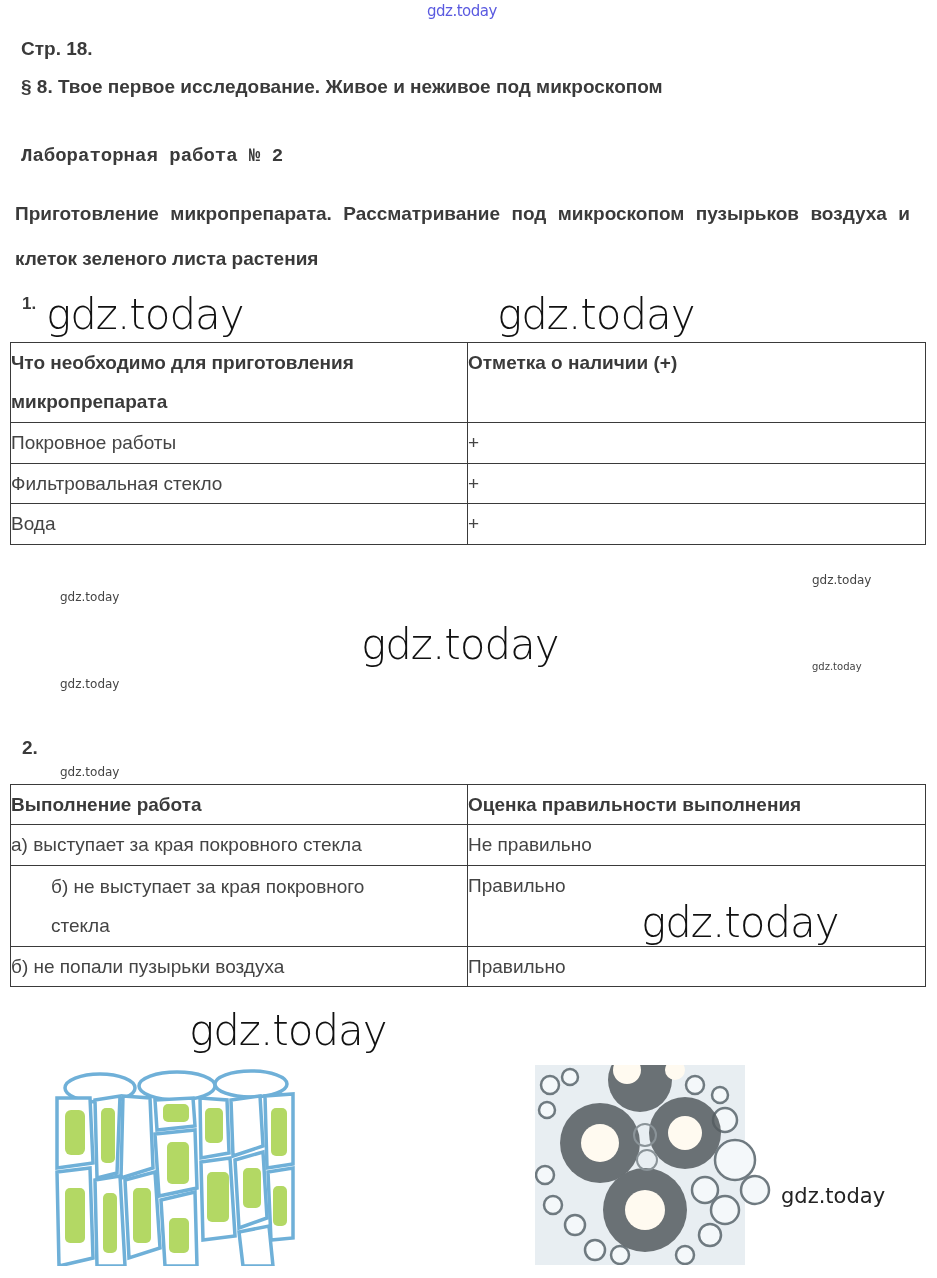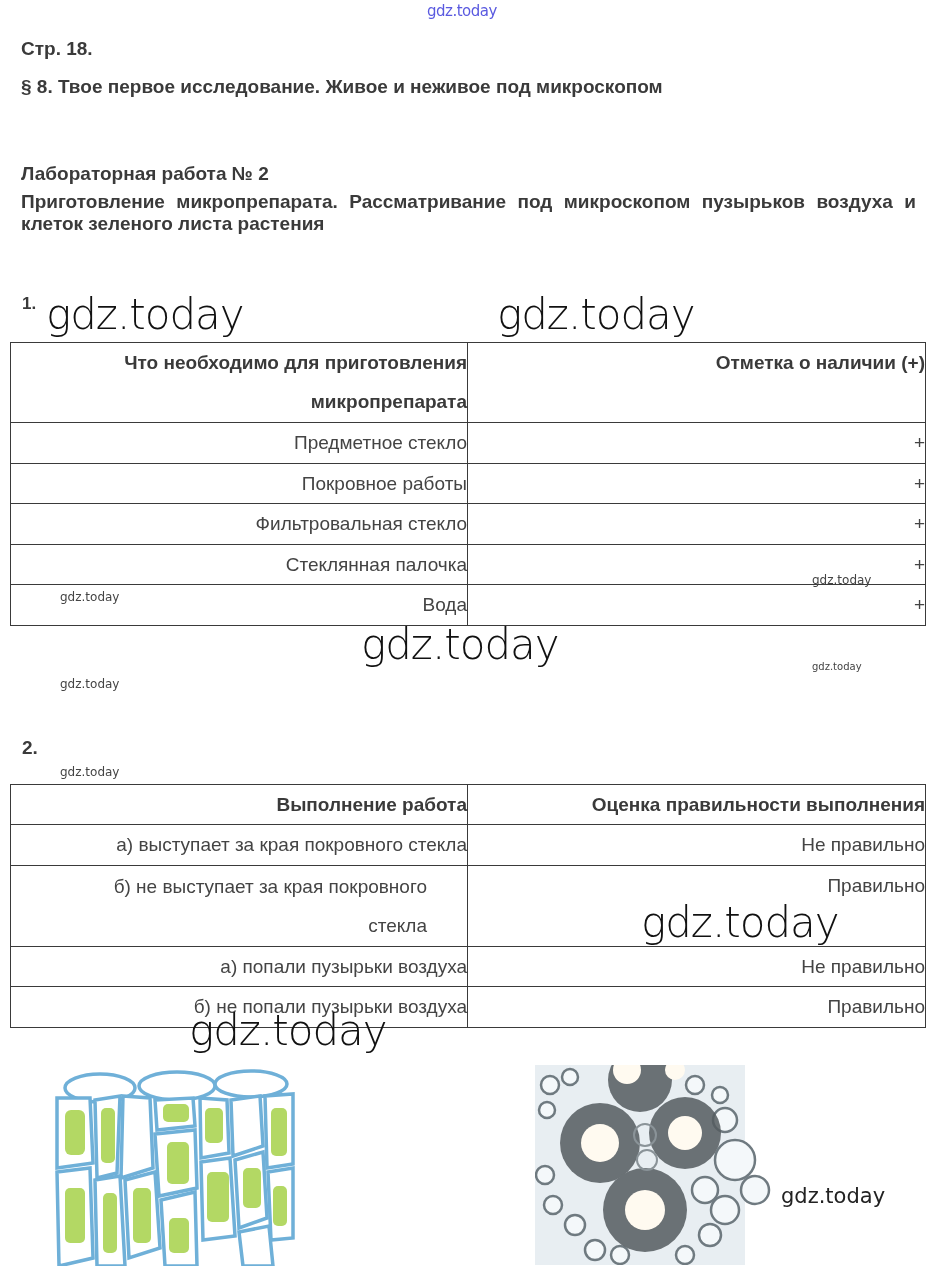--- a/index.html
+++ b/index.html
@@ -1,28 +1,28 @@
 <!DOCTYPE html>
 <html><head>
 <meta charset="utf-8">
 <style>
   * { margin:0; padding:0; box-sizing:border-box; }
   html, body { width:937px; height:1278px; background:#ffffff; overflow:hidden; }
   body { position:relative; font-family:"Liberation Sans", "DejaVu Sans", sans-serif; color:#333333; }
   .abs { position:absolute; }
   .wm-top { left:427px; top:2px; font-family:"DejaVu Sans", sans-serif; font-size:15px; color:#5a5ae0; letter-spacing:-0.5px; }
   .bold-line { left:21px; font-size:19px; font-weight:bold; color:#3a3a3a; }
-  .justify { left:21px; width:895px; font-size:19px; font-weight:bold; color:#3a3a3a; line-height:22px; text-align:justify; }
+  .justify { left:15px; width:895px; font-size:19px; font-weight:bold; color:#3a3a3a; line-height:45px; text-align:justify; }
   .num { left:22px; font-size:19px; font-weight:bold; color:#3a3a3a; }
   .wm-big { font-family:"DejaVu Sans", sans-serif; font-size:42px; font-weight:200; color:#111; letter-spacing:-1px; }
   .wm-small { font-family:"DejaVu Sans", sans-serif; font-size:12px; color:#444; }
   .wm-mid { font-family:"DejaVu Sans", sans-serif; font-size:21px; color:#222; }
 
   table.t { position:absolute; left:10px; width:915px; border-collapse:collapse; table-layout:fixed; }
-  table.t td, table.t th { border:1.5px solid #3a3a3a; text-align:right; vertical-align:top; font-size:19px; color:#444; }
+  table.t td, table.t th { border:1.5px solid #3a3a3a; text-align:left; vertical-align:top; font-size:19px; color:#444; }
   table.t th { font-weight:bold; color:#3a3a3a; line-height:39px; padding-top:0; }
   table.t td { font-weight:normal; line-height:39px; }
   table.t col.c1 { width:457px; }
   table.t col.c2 { width:458px; }
   .plus { font-size:18px; color:#333; }
 
   #t1 { top:342px; }
   #t1 tr.h th { height:80px; }
   #t1 tr.r td { height:40.5px; }
   #t2 { top:784px; }
@@ -32,51 +32,43 @@
 
   .img-box { position:absolute; overflow:hidden; }
 </style>
 </head>
 <body>
 
 <div class="abs wm-top">gdz.today</div>
 
 <div class="abs bold-line" style="top:38px;">Стр. 18.</div>
 <div class="abs bold-line" style="top:76px;">§ 8. Твое первое исследование. Живое и неживое под микроскопом</div>
-<div class="abs bold-line" style="top:163px;">Лабораторная работа № 2</div>
+<div class="abs bold-line" style="top:145px;font-family:Liberation Mono, monospace;">Лабораторная работа № 2</div>
 <div class="abs justify" style="top:191px;">Приготовление микропрепарата. Рассматривание под микроскопом пузырьков воздуха и клеток зеленого листа растения</div>
 
 <div class="abs num" style="top:294px; font-size:17px;">1.</div>
 <div class="abs wm-big" style="left:46px; top:290px;">gdz.today</div>
 <div class="abs wm-big" style="left:497px; top:290px;">gdz.today</div>
 
 <table class="t" id="t1">
   <colgroup>
       <col class="c1">
       <col class="c2">
     </colgroup>
   <tbody>
       <tr class="h">
     <th>Что необходимо для приготовления микропрепарата</th>
     <th>Отметка о наличии (+)</th>
   </tr>
   <tr class="r">
-    <td>Предметное стекло</td>
-    <td class="plus">+</td>
-  </tr>
-  <tr class="r">
     <td>Покровное работы</td>
     <td class="plus">+</td>
   </tr>
   <tr class="r">
     <td>Фильтровальная стекло</td>
-    <td class="plus">+</td>
-  </tr>
-  <tr class="r">
-    <td>Стеклянная палочка</td>
     <td class="plus">+</td>
   </tr>
   <tr class="r">
     <td>Вода</td>
     <td class="plus">+</td>
   </tr>
 </tbody>
   </table>
 
 <div class="abs wm-small" style="left:60px; top:590px;">gdz.today</div>
@@ -98,24 +90,20 @@
     <th>Выполнение работа</th>
     <th>Оценка правильности выполнения</th>
   </tr>
   <tr class="r">
     <td>а) выступает за края покровного стекла</td>
     <td>Не правильно</td>
   </tr>
   <tr class="r2">
     <td style="padding:1px 40px;">б) не выступает за края покровного стекла</td>
     <td>Правильно</td>
-  </tr>
-  <tr class="r">
-    <td>а) попали пузырьки воздуха</td>
-    <td>Не правильно</td>
   </tr>
   <tr class="r">
     <td>б) не попали пузырьки воздуха</td>
     <td>Правильно</td>
   </tr>
 </tbody>
   </table>
 
 <div class="abs wm-big" style="left:641px; top:898px;">gdz.today</div>
 <div class="abs wm-big" style="left:189px; top:1006px;">gdz.today</div>

